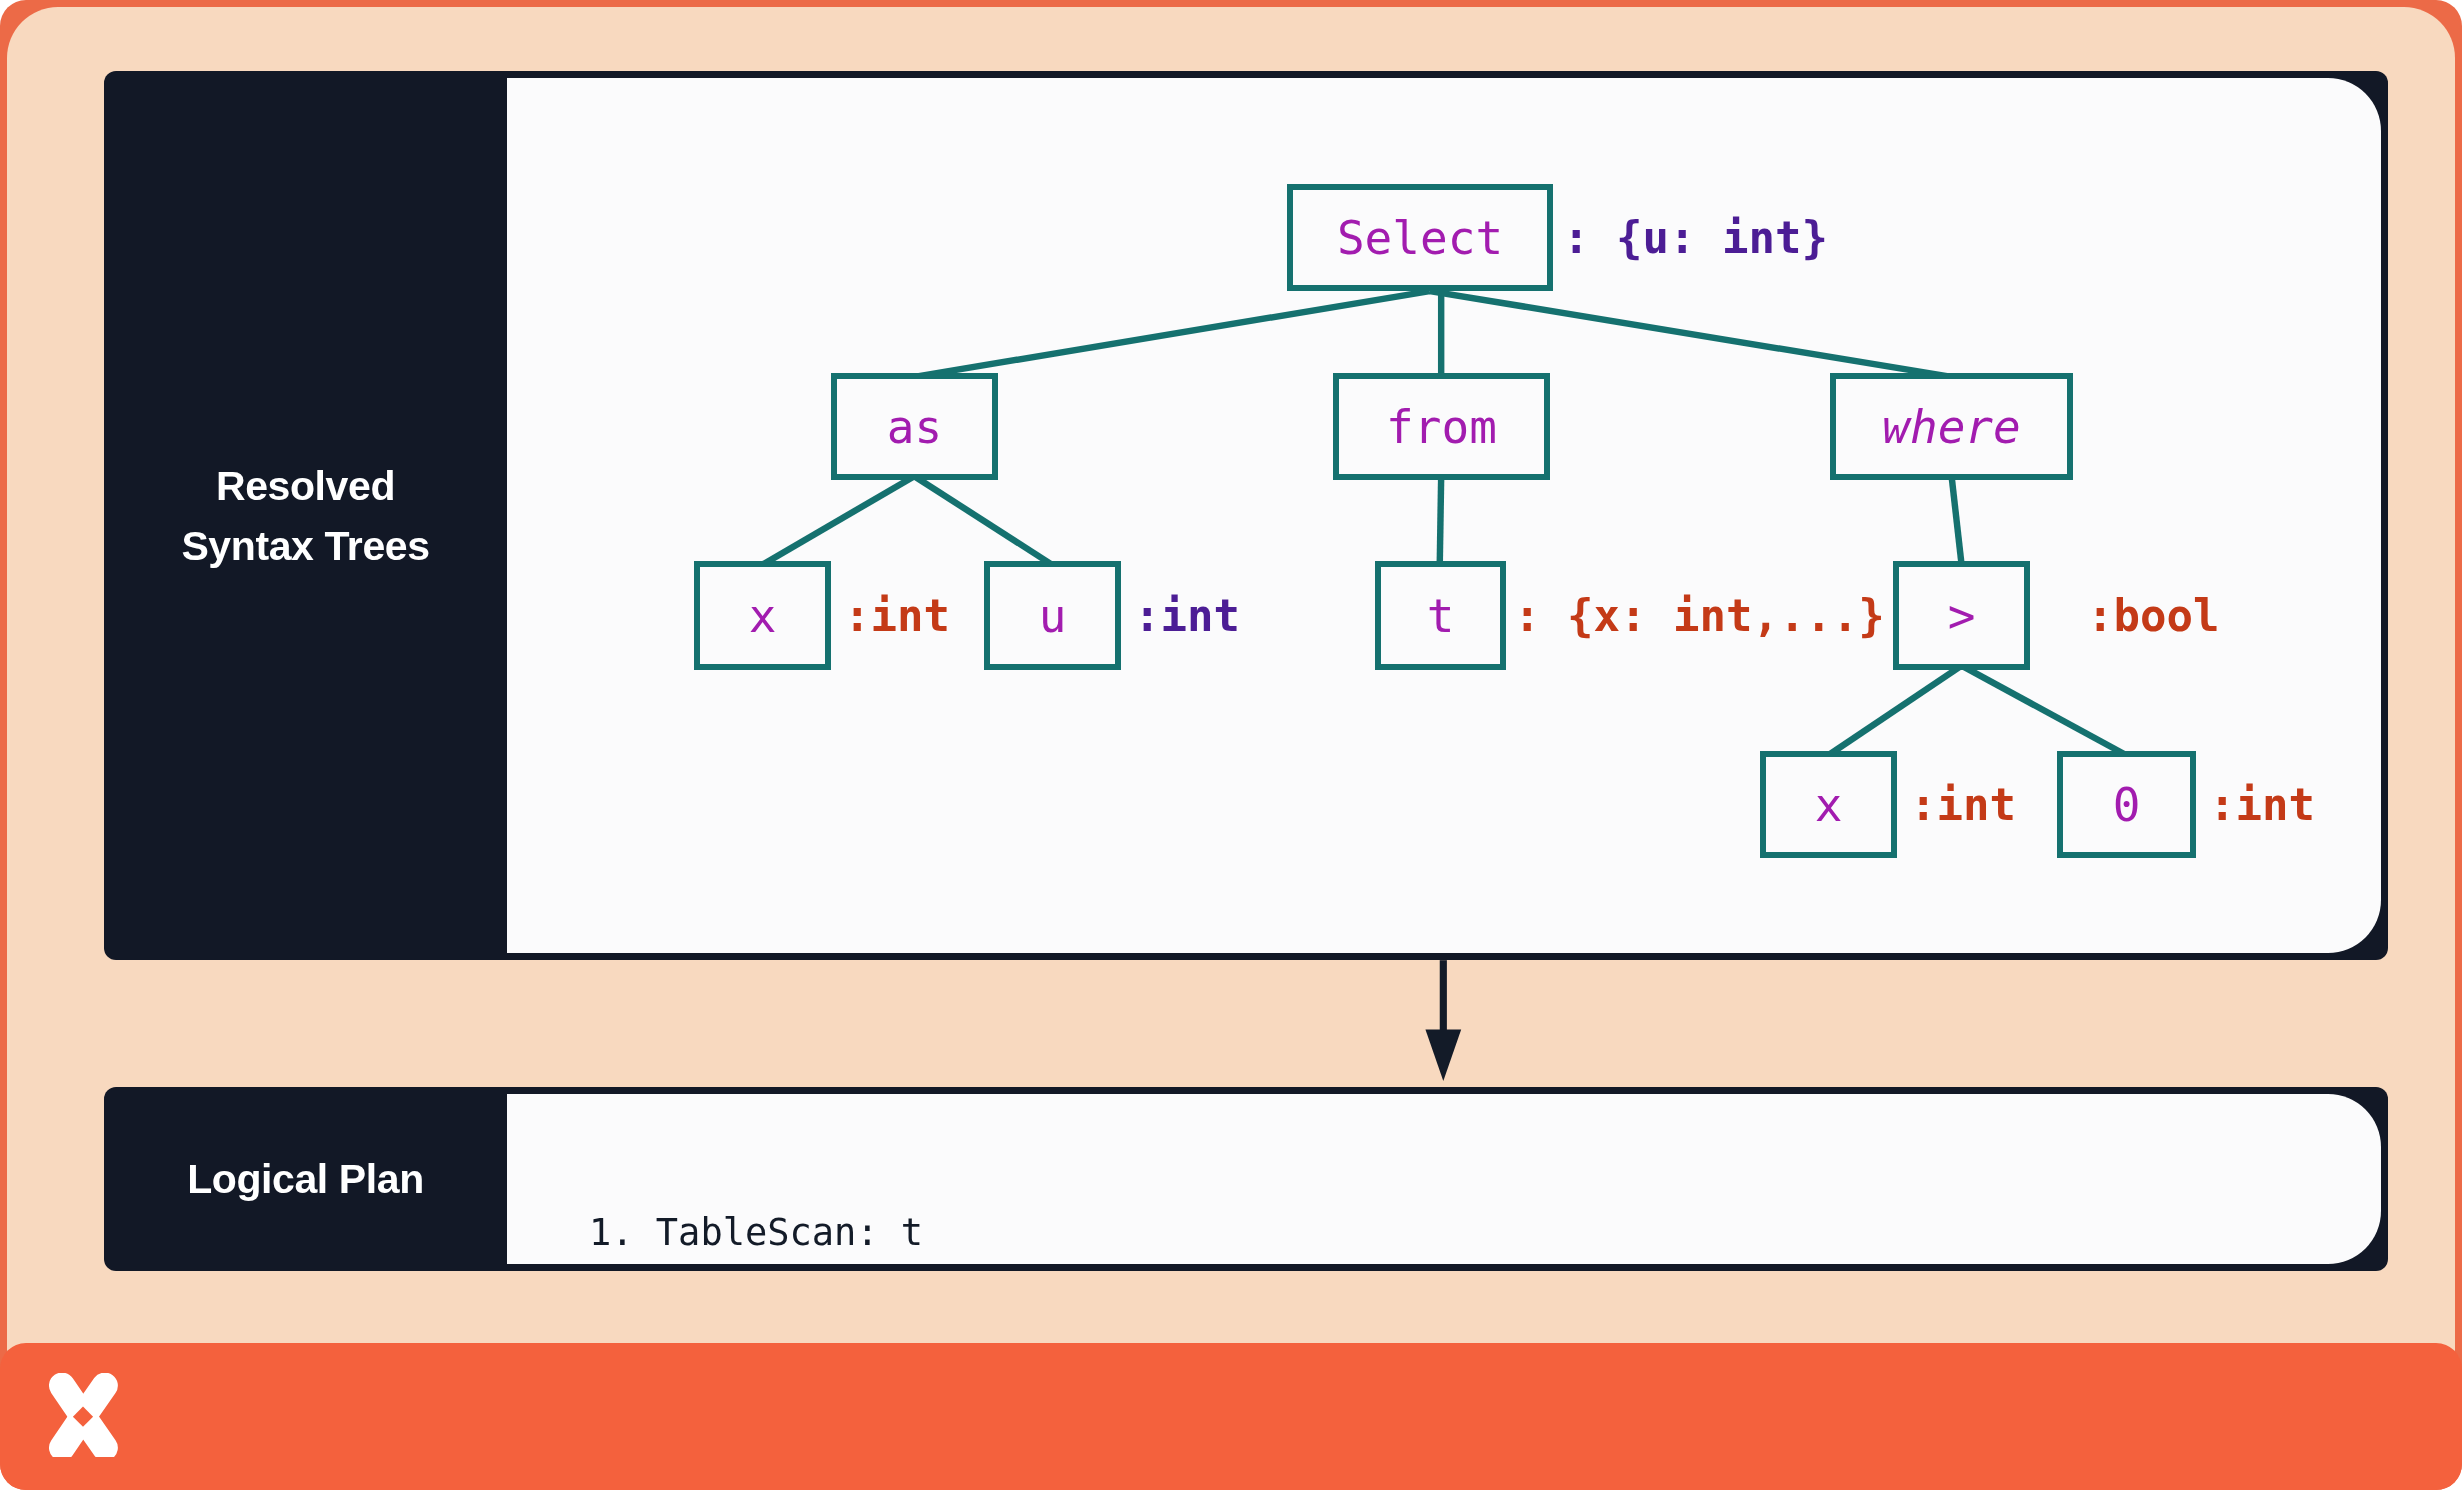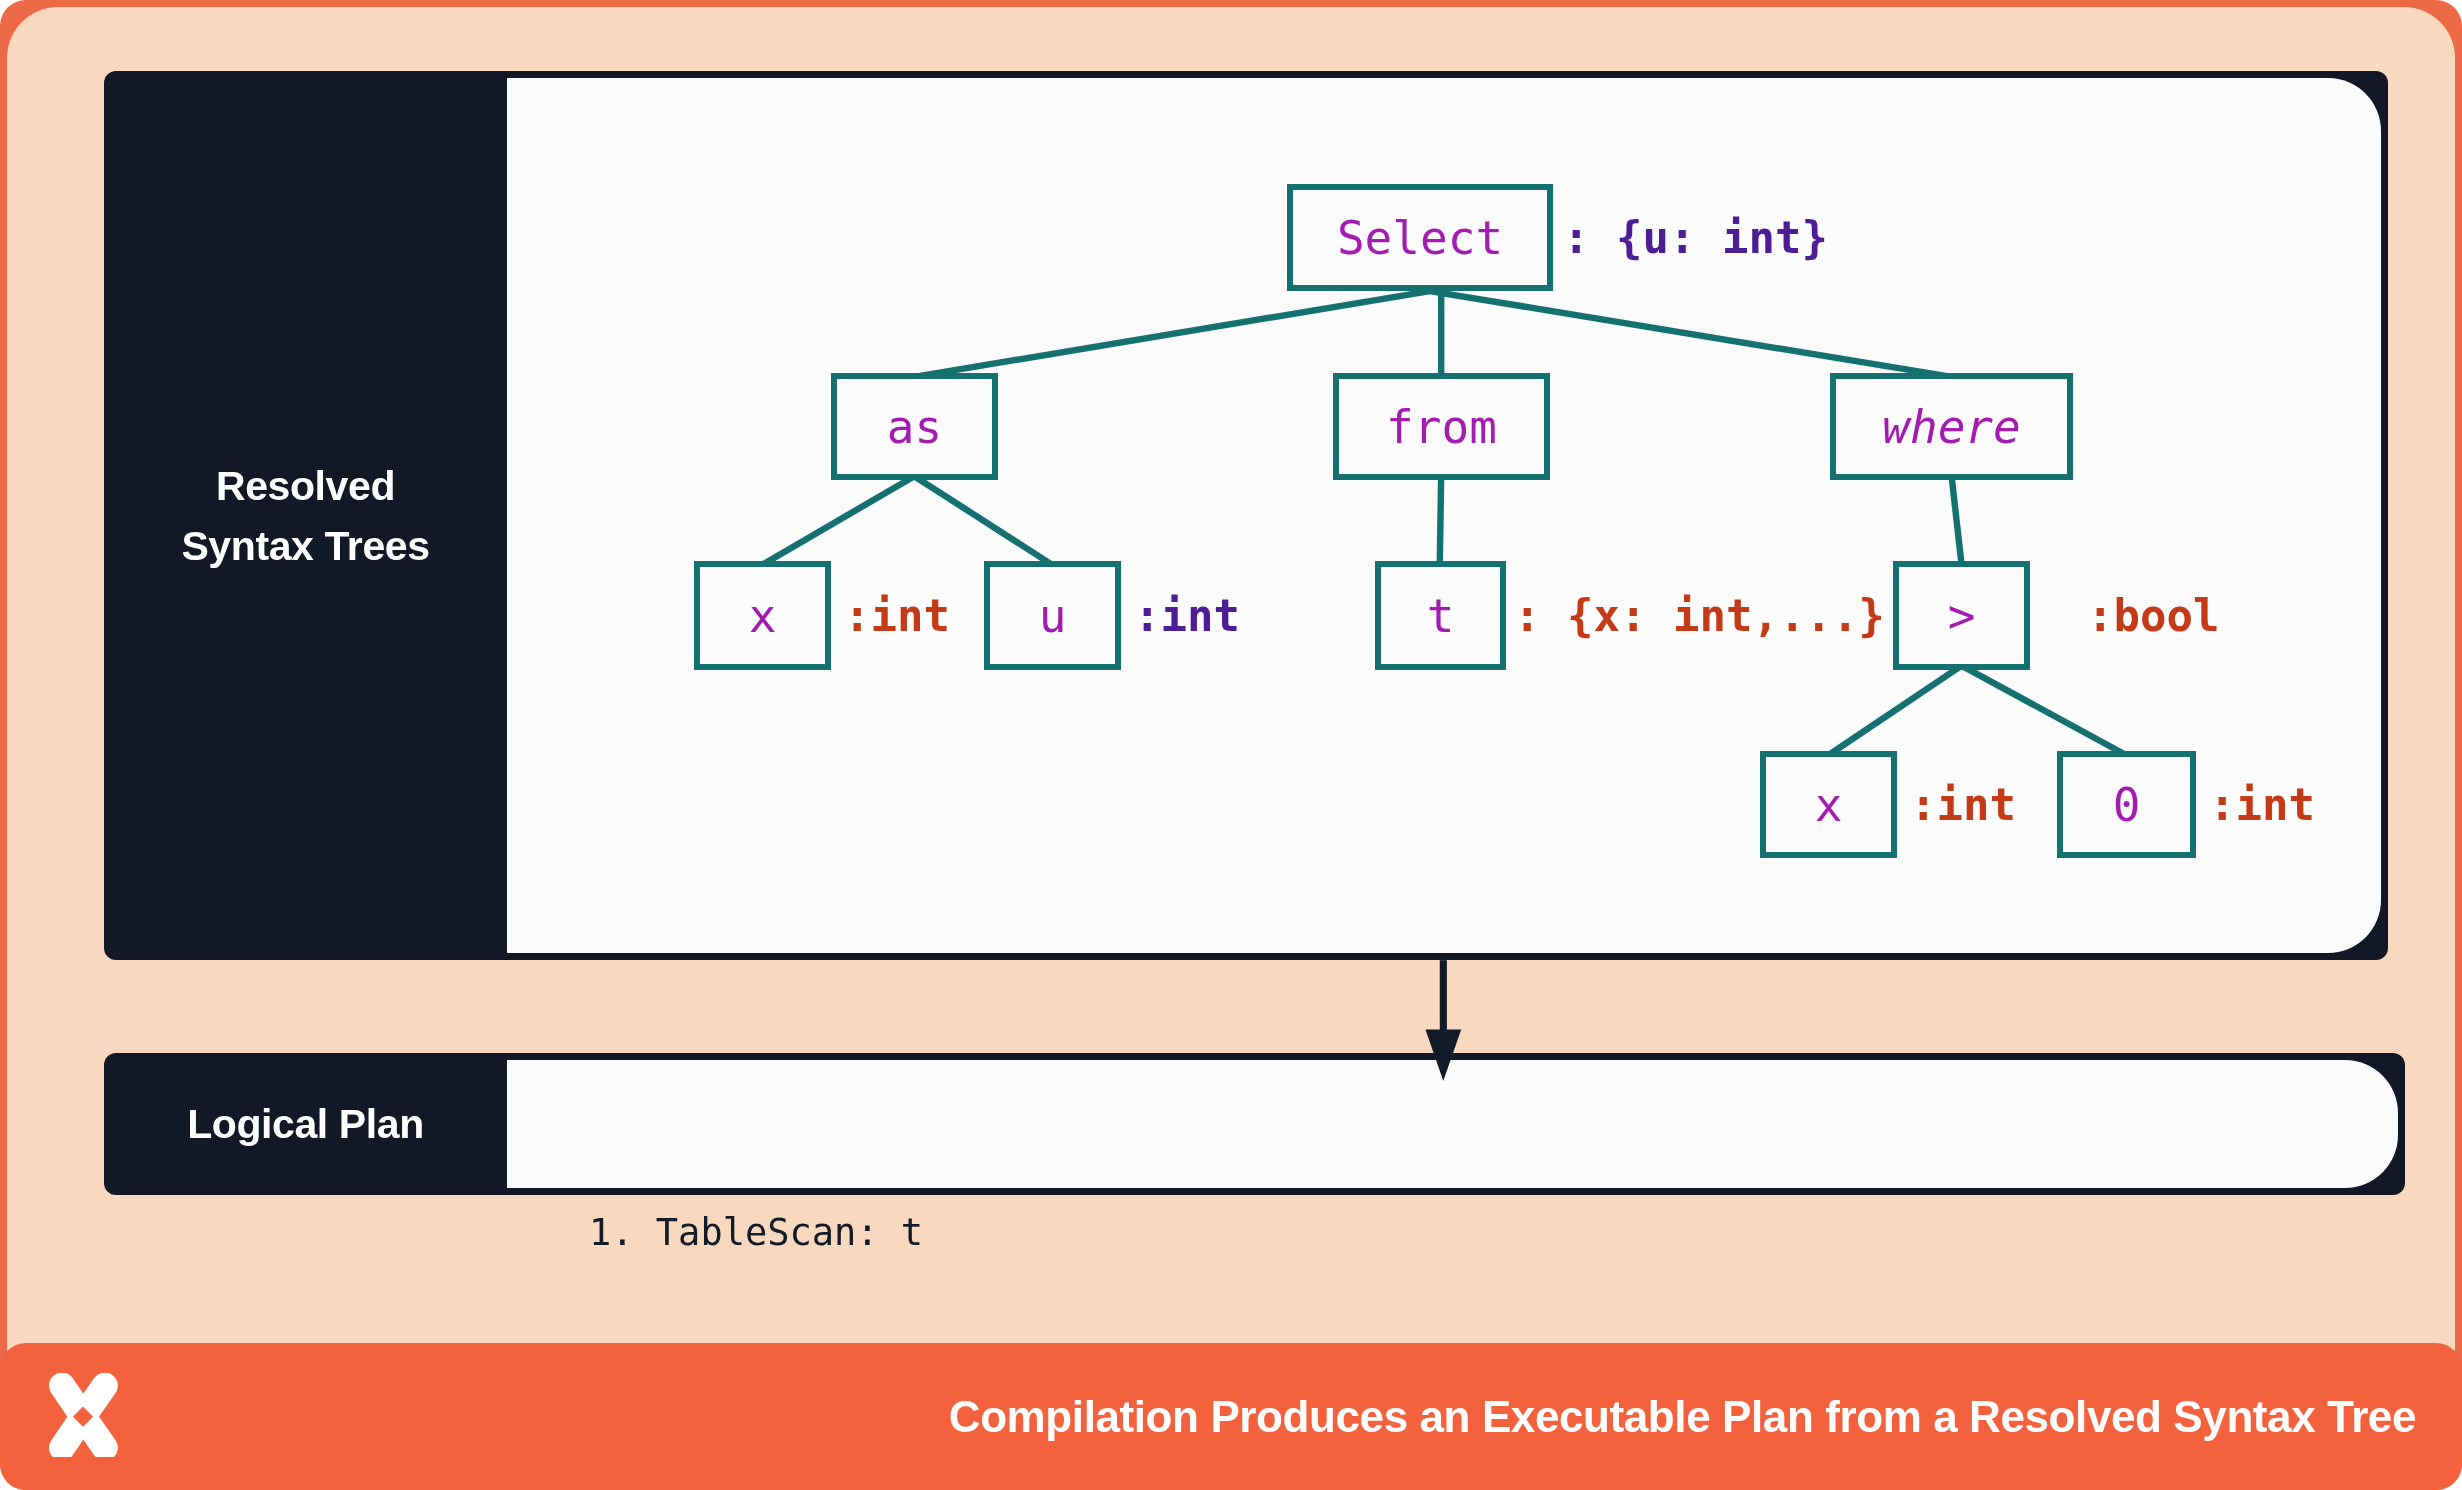--- a/index.html
+++ b/index.html
@@ -19,21 +19,21 @@
     position:absolute;left:403px;top:7.1px;right:7.1px;bottom:7.1px;
     background:#fbfbfc;border-radius:0 53px 53px 0;
   }
   .sidebar{
     position:absolute;left:0;top:0;width:403px;height:100%;
     display:flex;flex-direction:column;align-items:center;justify-content:center;
     color:#ffffff;font-weight:bold;font-size:41px;line-height:60px;text-align:center;
     letter-spacing:-0.4px;
   }
   #card1{left:104px;top:71px;width:2284px;height:889px;}
-  #card2{left:104px;top:1053px;width:2284px;height:142px;padding-left:17px;}
+  #card2{left:104px;top:1087px;width:2284px;height:184px;}
 
   
   .node{
     position:absolute;border:6.4px solid #15716f;background:#fbfbfc;
     display:flex;align-items:center;justify-content:center;box-sizing:border-box;
     font-family:"DejaVu Sans Mono",monospace;font-size:46px;color:#a21caf;
   }
   .n-select{left:1287px;top:184px;width:266px;height:107px;}
   .n-as{left:831px;top:373px;width:167px;height:107px;}
   .n-from{left:1333px;top:373px;width:217px;height:107px;}
@@ -171,17 +171,16 @@
     <div>2. Filter: t.x &gt; 0</div>
     
   </div>
 
   <div class="footer-bar">
     <svg class="footer-logo" width="84" height="84" viewBox="0 0 100 100">
       <path d="M25 15 Q50 52 76 89" fill="none" stroke="#ffffff" stroke-width="31" stroke-linecap="round"></path>
       <path d="M76 15 Q50 52 25 89" fill="none" stroke="#ffffff" stroke-width="31" stroke-linecap="round"></path>
       <rect x="41.5" y="43.5" width="17" height="17" transform="rotate(45 50 52)" fill="#f4613d"></rect>
     </svg>
-    <div class="footer-title">Compilation Produces an Executable Plan from a Resolved Syntax Tree</div>
   </div>
 
 </div>
 
 
 </body></html>

